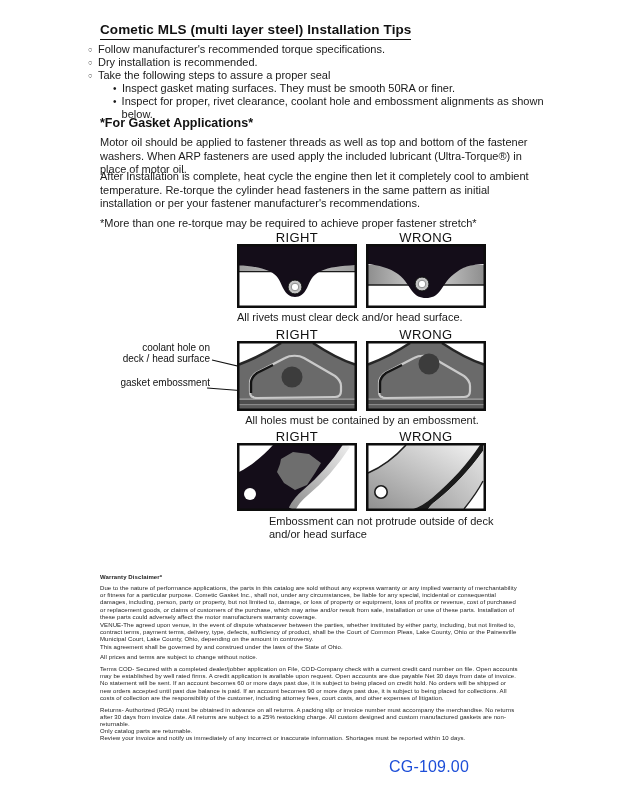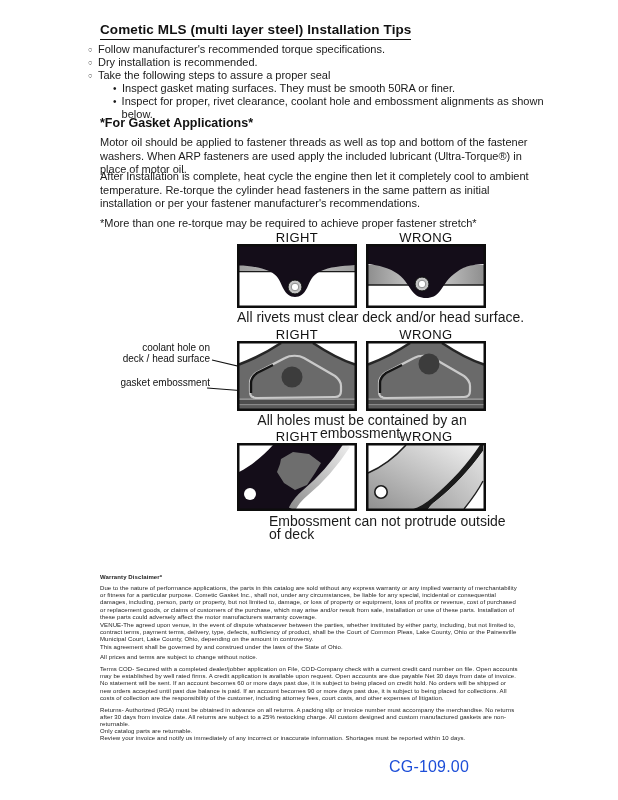--- a/index.html
+++ b/index.html
@@ -16,21 +16,21 @@
   .bullet.sub .mk{width:9px;font-size:10px;}
 
   .diesel-heading{position:absolute;left:100px;top:116px;font-size:12.5px;font-weight:bold;color:#111;}
   .body-para{position:absolute;left:100px;width:430px;font-size:11px;line-height:13.5px;color:#1a1a1a;}
   .p1{top:136px;} .p2{top:170px;} .note{top:217px;}
 
   .dg-label{position:absolute;width:120px;text-align:center;font-size:13px;
             letter-spacing:.4px;color:#111;}
   .dg-box{position:absolute;width:120px;line-height:0;}
   .dg-box svg{display:block;}
-  .dg-caption{position:absolute;font-size:14px;line-height:13px;color:#1a1a1a;}
+  .dg-caption{position:absolute;font-size:11px;line-height:13px;color:#1a1a1a;}
 
   .ann{position:absolute;left:108px;width:102px;text-align:right;font-size:10px;
        line-height:11px;color:#111;}
   .ann-lines{position:absolute;left:205px;top:347px;}
 
   .wr{position:absolute;left:100px;width:418px;font-size:6px;line-height:7.2px;
       color:#222;letter-spacing:.1px;}
   .wr-h{font-weight:bold;}
 
   .footer-code{position:absolute;left:389px;top:758px;font-size:16px;color:#1d4ed8;letter-spacing:.2px;}
@@ -203,20 +203,21 @@
       <path d="M114,2 C102,20 86,38 66,55 C60,60 53,64 47,66 L62,66 C64,63 66,61 70,58 C88,44 104,26 117,8 L117,2 Z" fill="#1b1b1b"></path>
       <path d="M117,8 C104,26 88,44 70,58 C66,61 64,63 62,66 L98,66 C106,56 113,46 117,38 Z" fill="url(#w3b)"></path>
       <path d="M98,66 C106,56 113,46 117,38" fill="none" stroke="#1f1f1f" stroke-width="1.4"></path>
       <circle cx="15" cy="49" r="6.2" fill="#ffffff" stroke="#1c1c1c" stroke-width="1.6"></circle>
       <rect x="1.25" y="1.25" width="117.5" height="65.5" fill="none" stroke="#0d0d0d" stroke-width="2.5"></rect>
     </svg>
   </div>
 
   <div class="dg-caption" style="left:237px;top:515px;width:240px;margin-left:32px;">
     <div>Embossment can not protrude outside of deck</div>
+    <div>and/or head surface</div>
   </div>
 
   <div class="wr wr-h" style="top:574px;">Warranty Disclaimer*</div>
   <div class="wr" style="top:585px;">Due to the nature of performance applications, the parts in this catalog are sold without any express warranty or any implied warranty of merchantability or fitness for a particular purpose.  Cometic Gasket Inc., shall not, under any circumstances, be liable for any special, incidental or consequential damages, including, person, party or property, but not limited to, damage, or loss of property or equipment, loss of profits or revenue, cost of purchased or replacement goods, or claims of customers of the purchase, which may arise and/or result from sale, installation or use of these parts.  Installation of these parts could adversely affect the motor manufacturers warranty coverage.</div>
   <div class="wr" style="top:622px;">
     <div>VENUE-The agreed upon venue, in the event of dispute whatsoever between the parties, whether instituted by either party, including, but not limited to, contract terms, payment terms, delivery, type, defects, sufficiency of product, shall be the Court of Common Pleas, Lake County, Ohio or the Painesville Municipal Court, Lake County, Ohio, depending on the amount in controversy.</div>
     <div>This agreement shall be governed by and construed under the laws of the State of Ohio.</div>
   </div>
   <div class="wr" style="top:654px;">All prices and terms are subject to change without notice.</div>
   <div class="wr" style="top:666px;">Terms COD- Secured with a completed dealer/jobber application on File, COD-Company check with a current credit card number on file.  Open accounts may be established by well rated firms.  A credit application is available upon request.  Open accounts are due payable Net 30 days from date of invoice.  No statement will be sent.  If an account becomes 60 or more days past due, it is subject to being placed on credit hold.  No orders will be shipped or new orders accepted until past due balance is paid.  If an account becomes 90 or more days past due, it is subject to being placed for collections.  All costs of collection are the responsibility of the customer, including attorney fees, court costs, and other expenses of litigation.</div>

